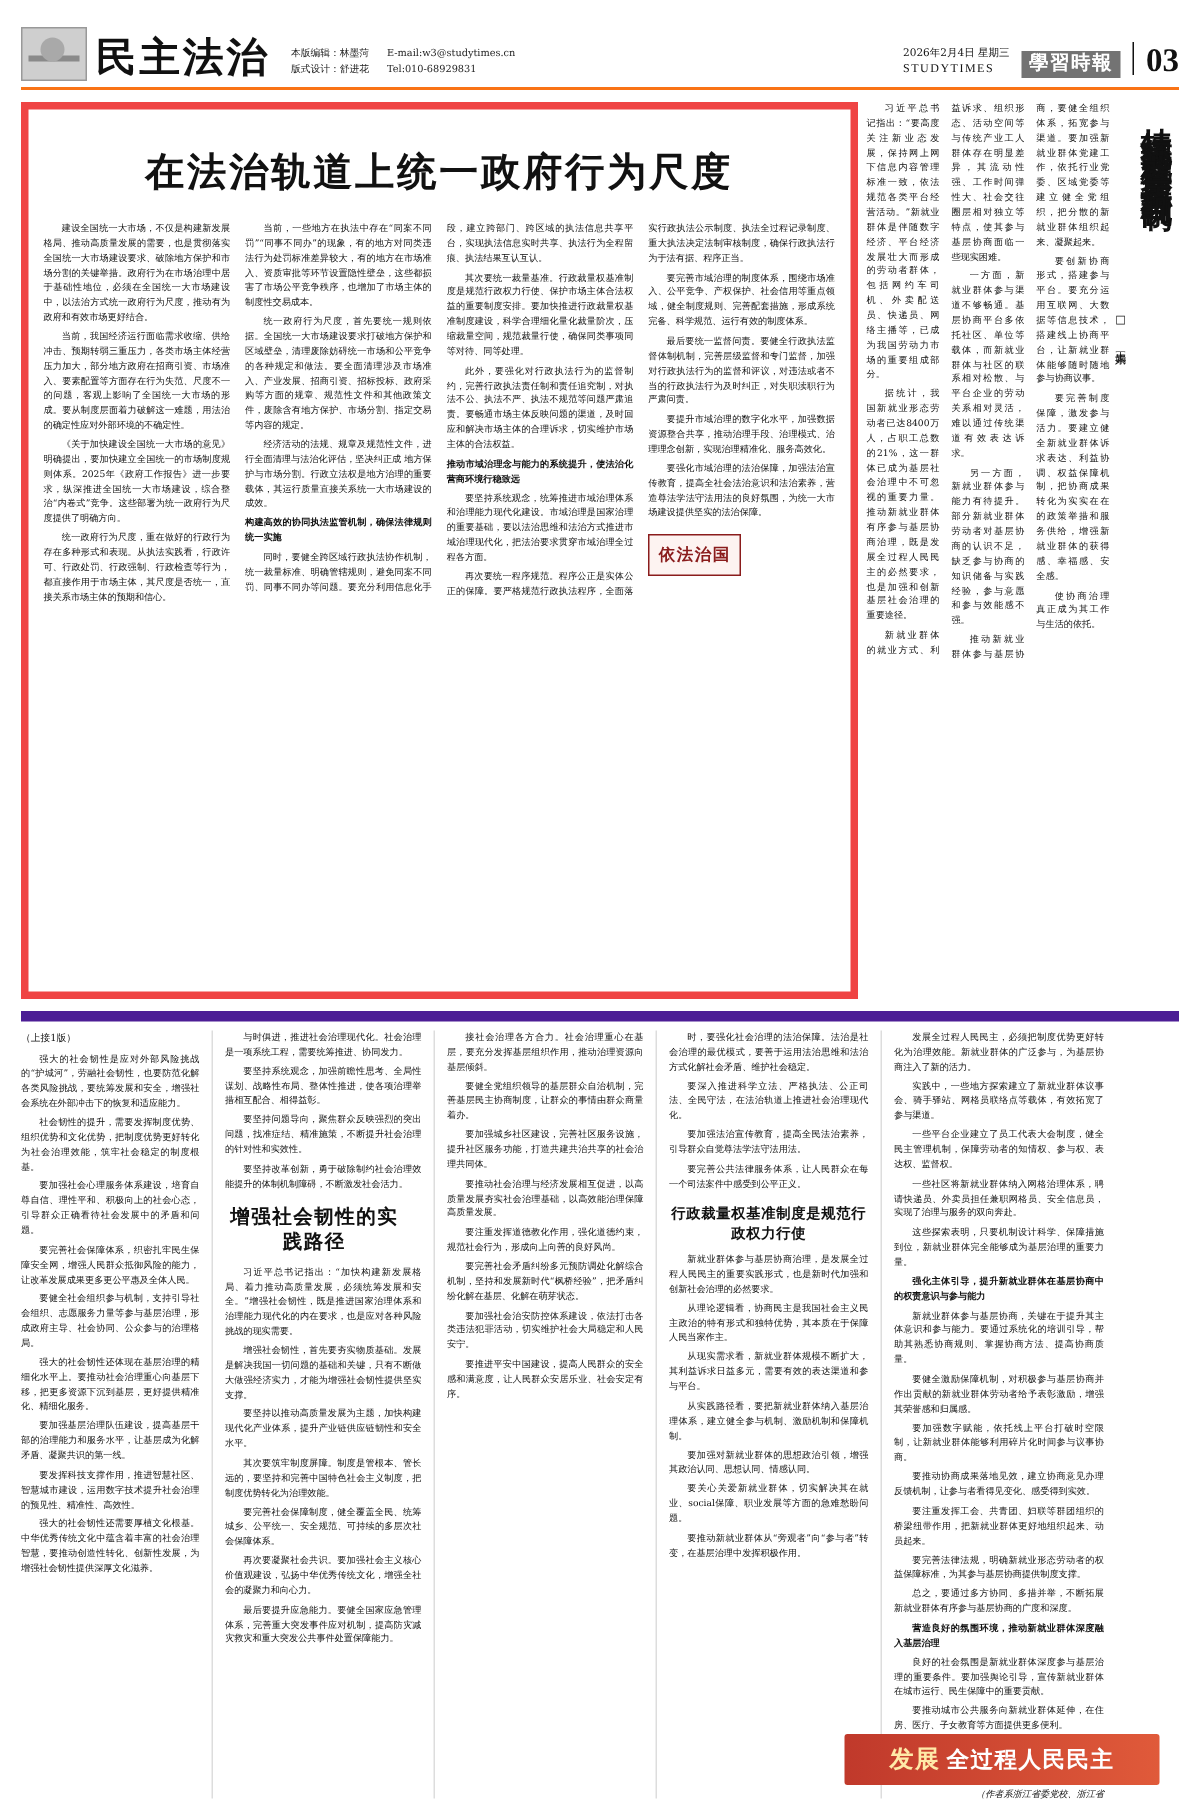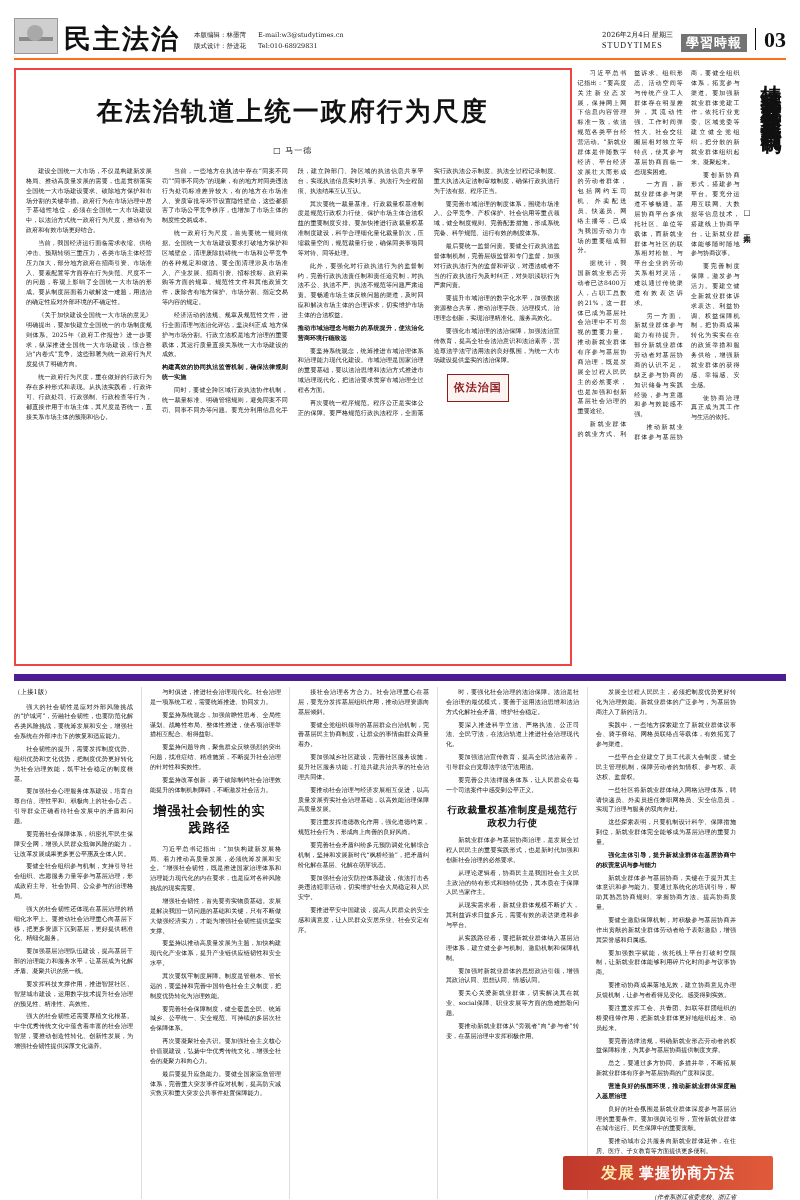--- a/index.html
+++ b/index.html
@@ -120,21 +120,21 @@
     margin-bottom: 2px;
   }
 
   
   .top-region {
     display: flex;
     margin-top: 8px;
     height: 598px;
   }
   .boxed-article {
-    border: 2px solid #ef4444;
+    border: 5px solid #ef4444;
     box-sizing: border-box;
     width: 572px;
     padding: 10px 10px 6px 10px;
     position: relative;
   }
   .headline-main {
     text-align: center;
     font-size: 26px;
     font-weight: bold;
     letter-spacing: 2px;
@@ -168,21 +168,20 @@
   .seal {
     display: inline-block;
     border: 1px solid #8a1c1c;
     color: #8a1c1c;
     font-weight: bold;
     font-size: 11px;
     padding: 4px 6px;
     letter-spacing: 1px;
     background: #fdf3f1;
     margin-top: 6px;
-    margin-left: 13px;
   }
   .seal-wrap { text-align: left; }
 
   
   .vert-article {
     width: 214px;
     margin-left: 6px;
     display: flex;
     flex-direction: row-reverse;
     box-sizing: border-box;
@@ -319,21 +318,20 @@
       <div class="mh-brand">學習時報</div>
       <div class="mh-sep"></div>
       <div class="mh-pageno">03</div>
     </div>
   </div>
 
   <div class="top-region">
 
     <div class="boxed-article">
       <div class="headline-main">在法治轨道上统一政府行为尺度</div>
-      <div class="byline">□ 马一德</div>
       <div class="cols4">
         <p>建设全国统一大市场，不仅是构建新发展格局、推动高质量发展的需要，也是贯彻落实全国统一大市场建设要求、破除地方保护和市场分割的关键举措。政府行为在市场治理中居于基础性地位，必须在全国统一大市场建设中，以法治方式统一政府行为尺度，推动有为政府和有效市场更好结合。</p>
         <p>当前，我国经济运行面临需求收缩、供给冲击、预期转弱三重压力，各类市场主体经营压力加大，部分地方政府在招商引资、市场准入、要素配置等方面存在行为失范、尺度不一的问题，客观上影响了全国统一大市场的形成。要从制度层面着力破解这一难题，用法治的确定性应对外部环境的不确定性。</p>
         <p>《关于加快建设全国统一大市场的意见》明确提出，要加快建立全国统一的市场制度规则体系。2025年《政府工作报告》进一步要求，纵深推进全国统一大市场建设，综合整治“内卷式”竞争。这些部署为统一政府行为尺度提供了明确方向。</p>
         <p>统一政府行为尺度，重在做好的行政行为存在多种形式和表现。从执法实践看，行政许可、行政处罚、行政强制、行政检查等行为，都直接作用于市场主体，其尺度是否统一，直接关系市场主体的预期和信心。</p>
         <p>当前，一些地方在执法中存在“同案不同罚”“同事不同办”的现象，有的地方对同类违法行为处罚标准差异较大，有的地方在市场准入、资质审批等环节设置隐性壁垒，这些都损害了市场公平竞争秩序，也增加了市场主体的制度性交易成本。</p>
         <p>统一政府行为尺度，首先要统一规则依据。全国统一大市场建设要求打破地方保护和区域壁垒，清理废除妨碍统一市场和公平竞争的各种规定和做法。要全面清理涉及市场准入、产业发展、招商引资、招标投标、政府采购等方面的规章、规范性文件和其他政策文件，废除含有地方保护、市场分割、指定交易等内容的规定。</p>
         <p>经济活动的法规、规章及规范性文件，进行全面清理与法治化评估，坚决纠正成 地方保护与市场分割。行政立法权是地方治理的重要载体，其运行质量直接关系统一大市场建设的成效。</p>
         <p class="sub">构建高效的协同执法监管机制，确保法律规则统一实施</p>
         <p>同时，要健全跨区域行政执法协作机制，统一裁量标准、明确管辖规则，避免同案不同罚、同事不同办等问题。要充分利用信息化手段，建立跨部门、跨区域的执法信息共享平台，实现执法信息实时共享、执法行为全程留痕、执法结果互认互认。</p>
@@ -444,16 +442,16 @@
       <p>良好的社会氛围是新就业群体深度参与基层治理的重要条件。要加强舆论引导，宣传新就业群体在城市运行、民生保障中的重要贡献。</p>
       <p>要推动城市公共服务向新就业群体延伸，在住房、医疗、子女教育等方面提供更多便利。</p>
       <p>要引导社会各界理解尊重新就业群体，形成关心关爱新就业群体的良好风尚，让他们在城市中有尊严地工作和生活。</p>
       <p class="sig3">（作者系浙江省委党校、浙江省</p>
     </div>
 
   </div>
 
   <div class="banner">
     <span class="b1">发展</span>
-    <span class="b2">掌握协商方法</span>
+    <span class="b2">全过程人民民主</span>
   </div>
 
 </div>
 
 </body></html>

